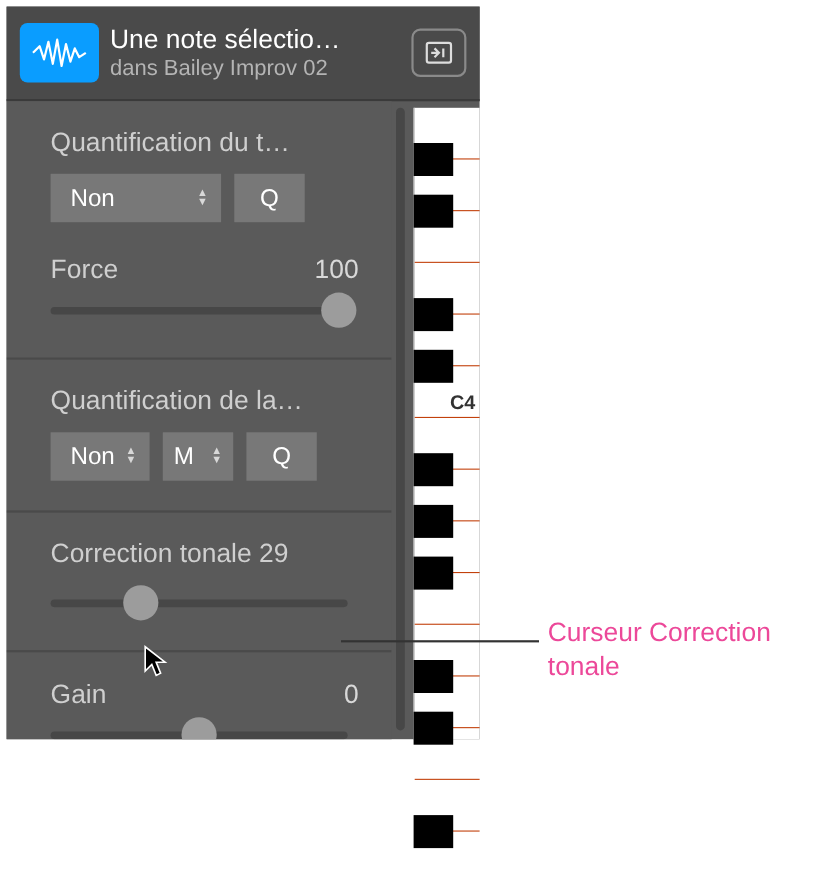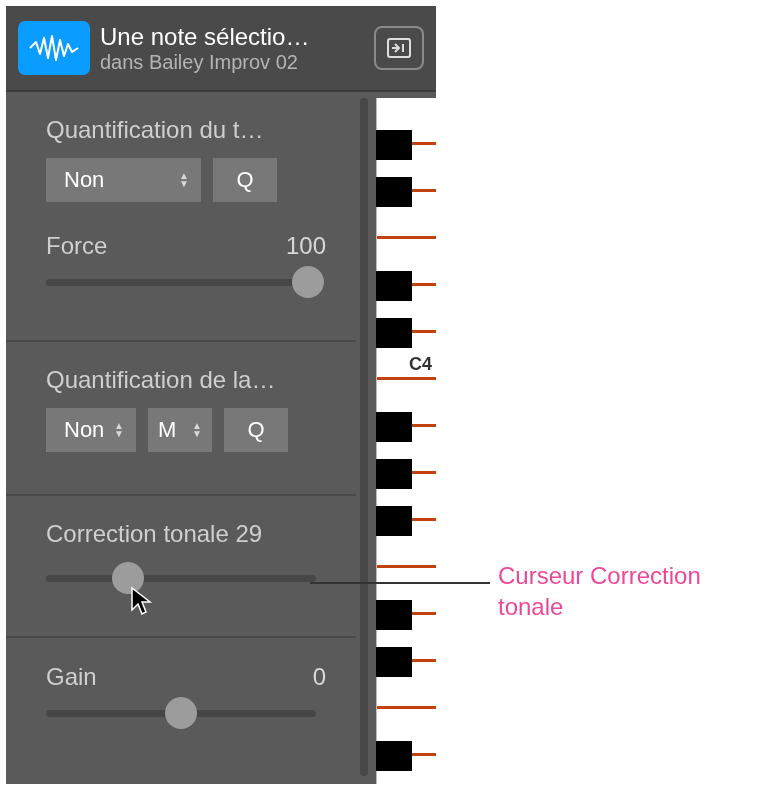--- a/index.html
+++ b/index.html
@@ -8,21 +8,21 @@
     background: #fff;
     width: 761px;
     height: 790px;
     position: relative;
   }
   .app {
     position: absolute;
     left: 6px;
     top: 6px;
     width: 430px;
-    height: 778px;
+    height: 666px;
     background: #5a5a5a;
     display: flex;
     flex-direction: row;
   }
   .header {
     position: absolute;
     left: 0; top: 0; right: 0;
     height: 86px;
     background: #4a4a4a;
     border-bottom: 2px solid #3a3a3a;
@@ -74,21 +74,21 @@
   .controls {
     position: absolute;
     top: 86px;
     left: 0;
     width: 350px;
     bottom: 0;
     background: #5a5a5a;
     overflow: hidden;
   }
   .section {
-    padding: 24px 30px 42px 40px;
+    padding: 24px 30px 27px 40px;
     border-bottom: 2px solid #4a4a4a;
   }
   .section.noborder { border-bottom: none; }
   .section-title {
     font-size: 24px;
     color: #cfcfcf;
     margin-bottom: 14px;
     white-space: nowrap;
     overflow: hidden;
     text-overflow: ellipsis;
@@ -176,21 +176,21 @@
     position: absolute;
     top: 92px;
     right: 0;
     width: 60px;
     bottom: 0;
     background: #fff;
     border-left: 1px solid #bbb;
   }
   .white-key {
     height: 47px;
-    border-bottom: 3px solid #c2410c;
+    border-bottom: 1px solid #c2410c;
     position: relative;
   }
   .black-key {
     position: absolute;
     left: -1px;
     width: 36px;
     height: 30px;
     background: #000;
     z-index: 2;
   }

